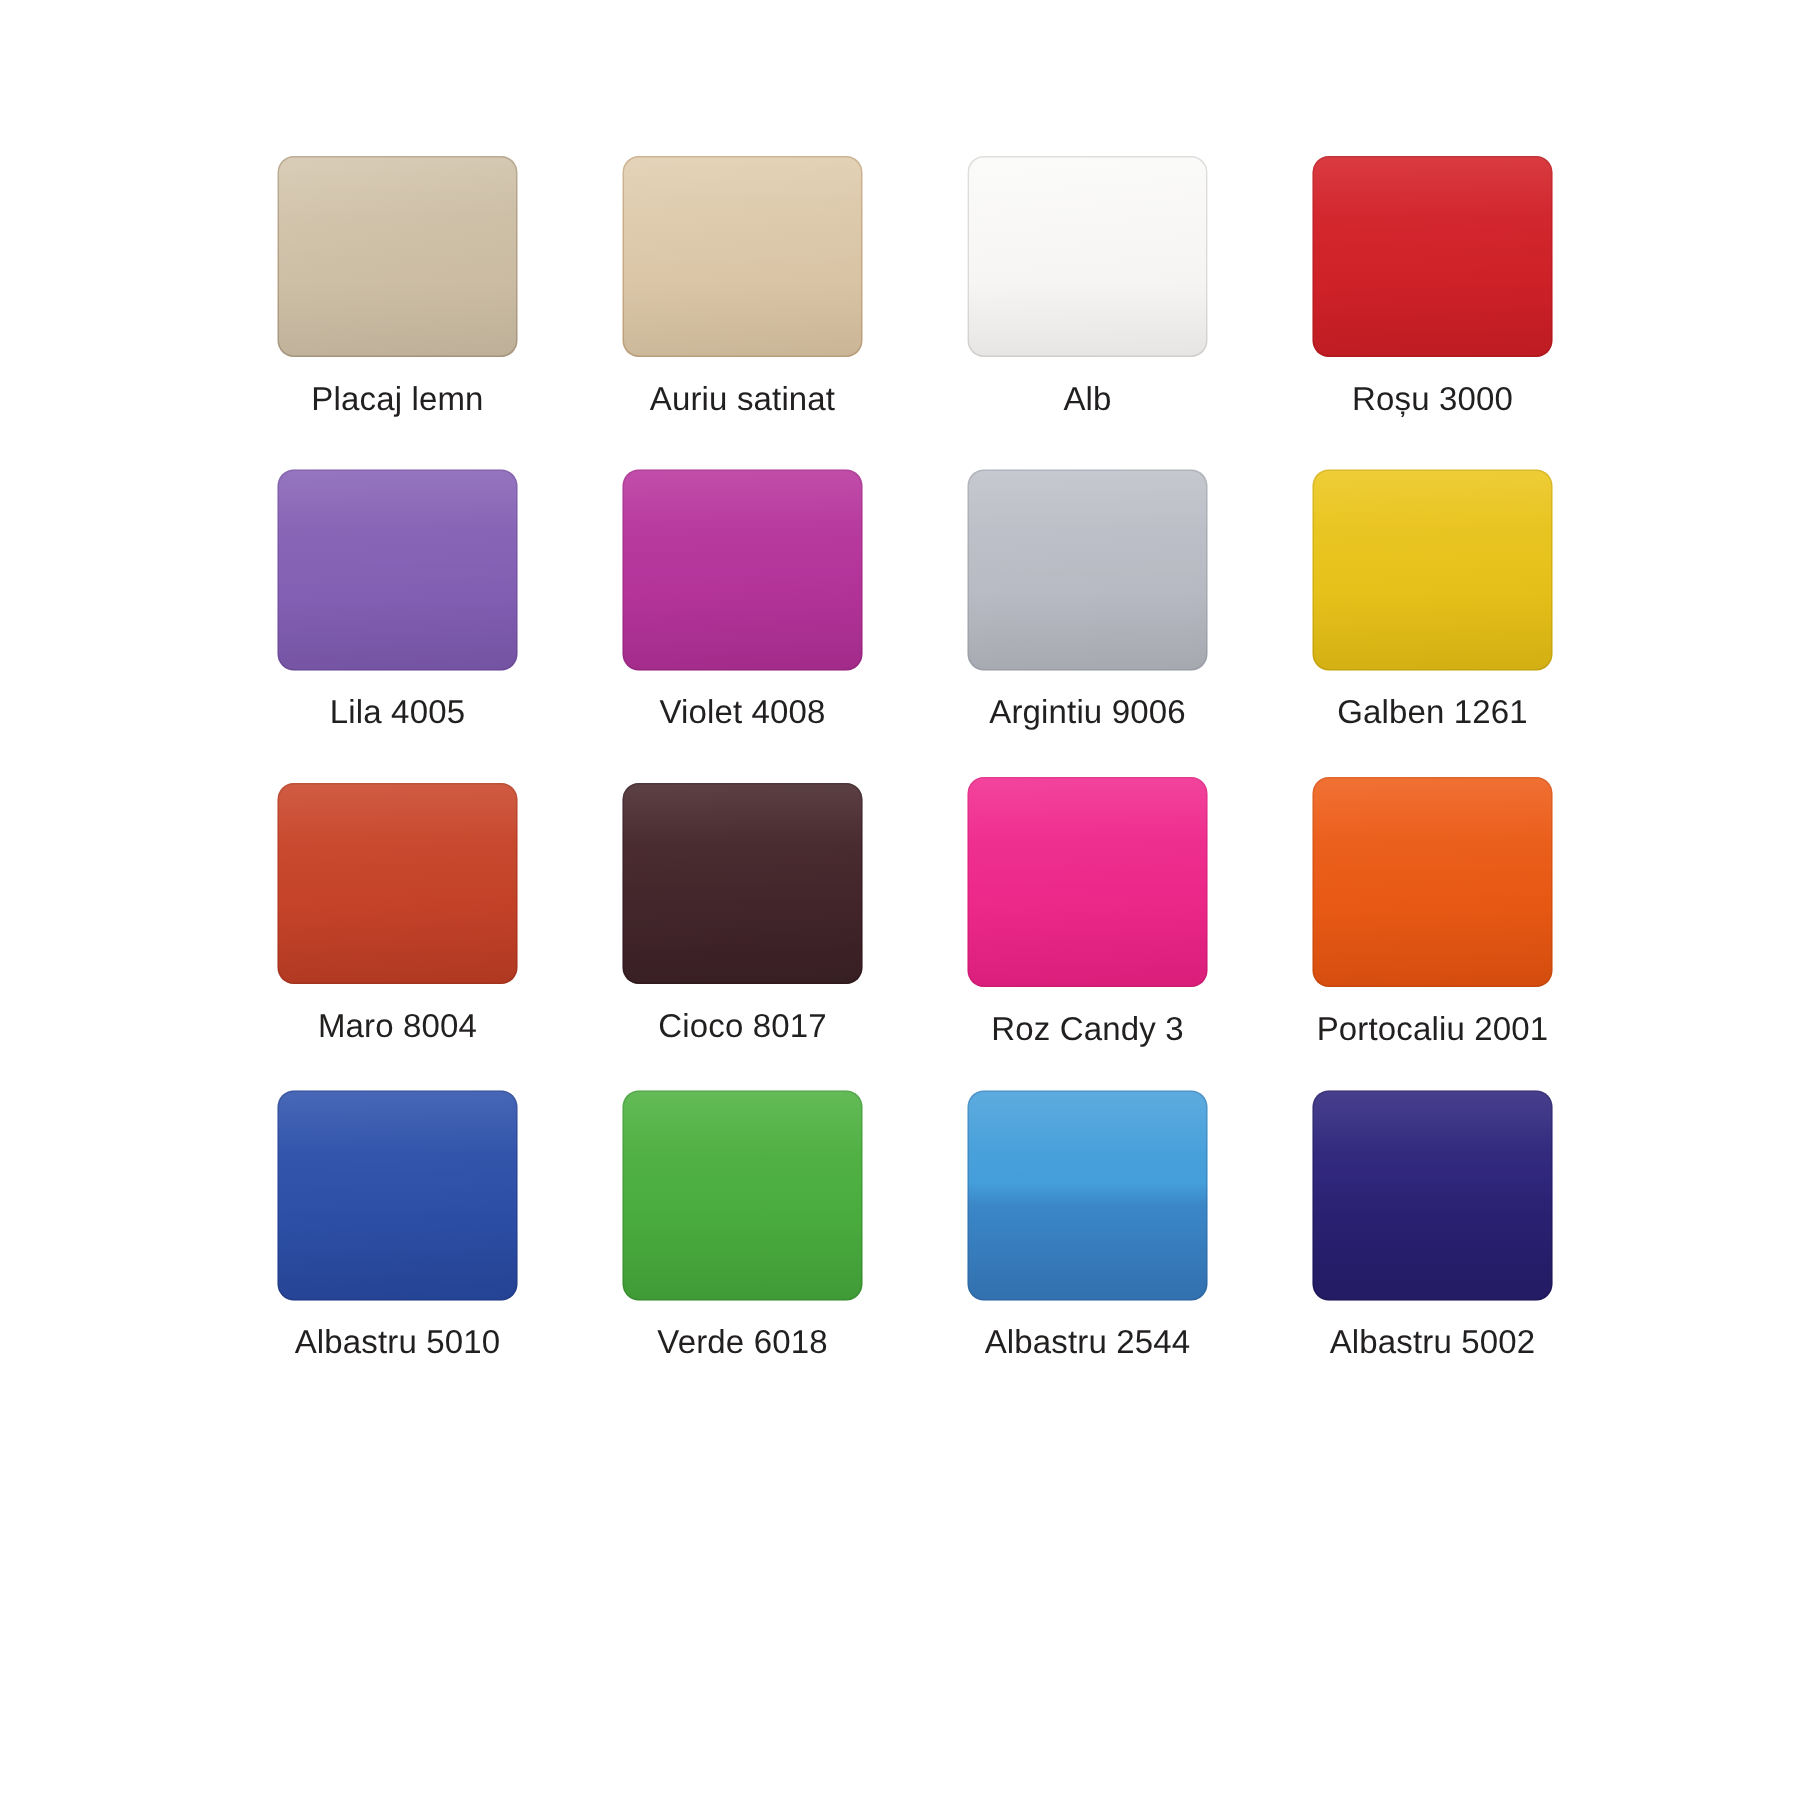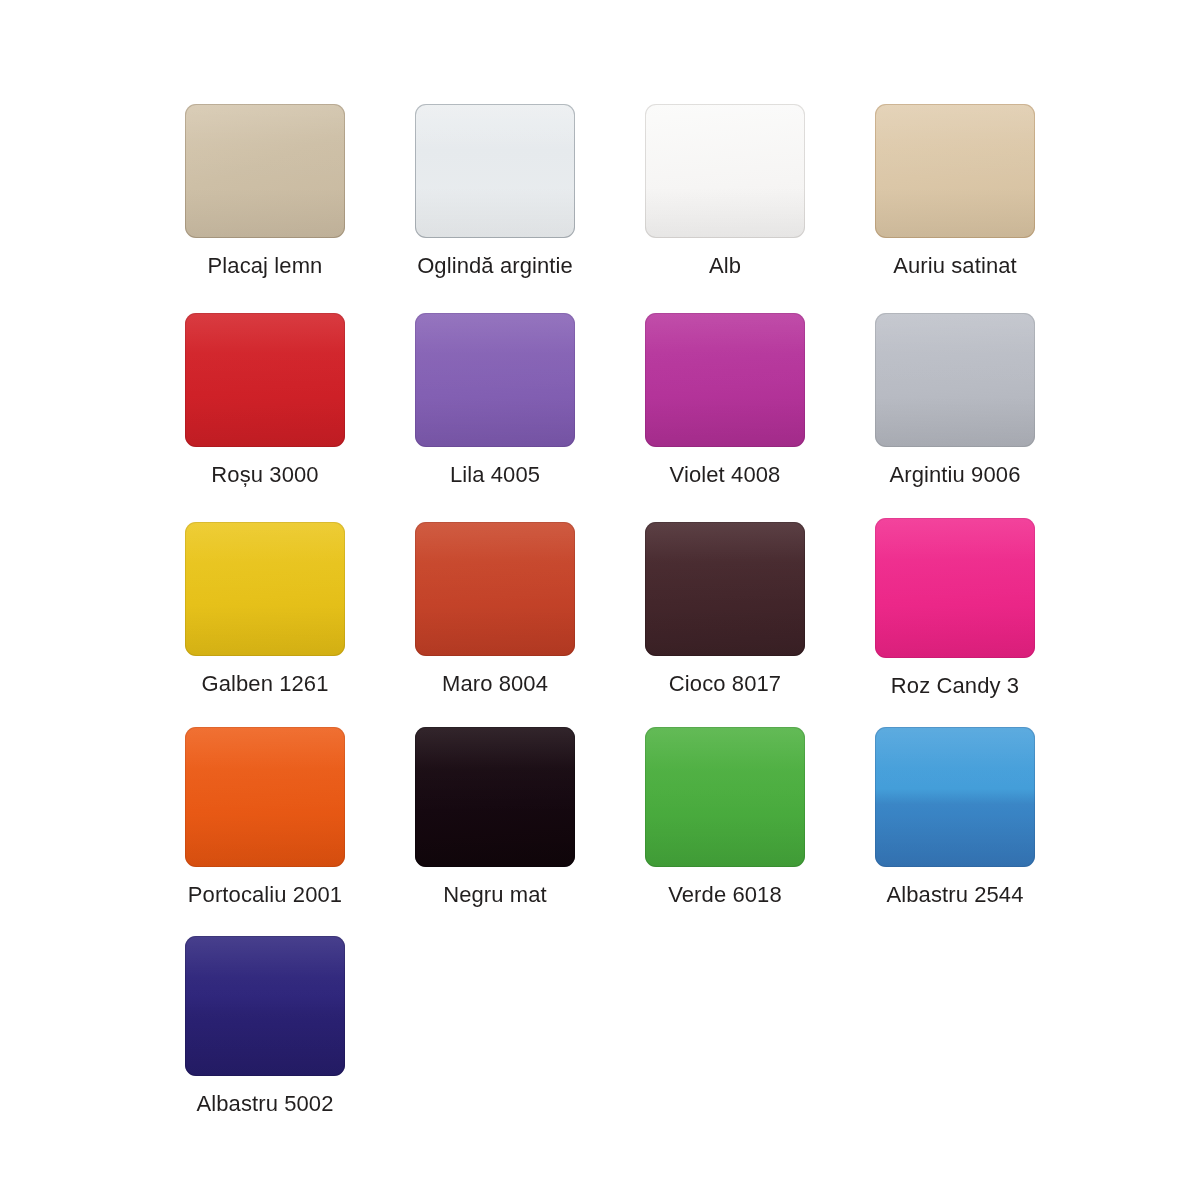--- a/index.html
+++ b/index.html
@@ -111,44 +111,36 @@
       <div class="swatch-cell">
         <div class="chip-wrap">
           <div class="chip edge" style="background: linear-gradient(160deg, rgb(214, 200, 176) 0%, rgb(205, 191, 166) 45%, rgb(200, 185, 160) 100%); --edge: #4a3224; box-shadow: rgba(120, 100, 75, 0.35) 0px 0px 0px 1px inset;">
             <div class="chip-gloss" style="background: linear-gradient(rgba(255, 255, 255, 0.1) 0%, rgba(255, 255, 255, 0.02) 30%, rgba(0, 0, 0, 0) 62%, rgba(0, 0, 0, 0.05) 100%);"></div>
           </div>
         </div>
         <div class="swatch-label">Placaj lemn</div>
       </div>
       <div class="swatch-cell">
         <div class="chip-wrap">
-          <div class="chip edge" style="background: linear-gradient(rgb(236, 239, 241) 0%, rgb(230, 234, 237) 35%, rgb(234, 237, 239) 100%); --edge: #b9bfc4; box-shadow: rgba(150, 158, 164, 0.75) 0px 0px 0px 1px inset;">
-            <div class="chip-gloss" style="background: linear-gradient(rgba(255, 255, 255, 0.1) 0%, rgba(255, 255, 255, 0.02) 30%, rgba(0, 0, 0, 0) 62%, rgba(0, 0, 0, 0.05) 100%);"></div>
-          </div>
-        </div>
-        <div class="swatch-label">Oglindă argintie</div>
+          <div class="chip edge" style="background: linear-gradient(170deg, rgb(226, 207, 178) 0%, rgb(219, 199, 168) 50%, rgb(212, 191, 158) 100%); --edge: #b08a5c; box-shadow: rgba(175, 140, 95, 0.5) 0px 0px 0px 1px inset;">
+            <div class="chip-gloss" style="background: linear-gradient(rgba(255, 255, 255, 0.1) 0%, rgba(255, 255, 255, 0.02) 30%, rgba(0, 0, 0, 0) 62%, rgba(0, 0, 0, 0.05) 100%);"></div>
+          </div>
+        </div>
+        <div class="swatch-label">Auriu satinat</div>
       </div>
       <div class="swatch-cell">
         <div class="chip-wrap">
           <div class="chip edge" style="background: linear-gradient(175deg, rgb(251, 251, 250) 0%, rgb(246, 245, 244) 60%, rgb(242, 241, 240) 100%); --edge: #e2e1df; box-shadow: rgba(215, 213, 210, 0.85) 0px 0px 0px 1px inset;">
             <div class="chip-gloss" style="background: linear-gradient(rgba(255, 255, 255, 0.1) 0%, rgba(255, 255, 255, 0.02) 30%, rgba(0, 0, 0, 0) 62%, rgba(0, 0, 0, 0.05) 100%);"></div>
           </div>
         </div>
         <div class="swatch-label">Alb</div>
       </div>
       <div class="swatch-cell">
         <div class="chip-wrap">
-          <div class="chip edge" style="background: linear-gradient(170deg, rgb(226, 207, 178) 0%, rgb(219, 199, 168) 50%, rgb(212, 191, 158) 100%); --edge: #b08a5c; box-shadow: rgba(175, 140, 95, 0.5) 0px 0px 0px 1px inset;">
-            <div class="chip-gloss" style="background: linear-gradient(rgba(255, 255, 255, 0.1) 0%, rgba(255, 255, 255, 0.02) 30%, rgba(0, 0, 0, 0) 62%, rgba(0, 0, 0, 0.05) 100%);"></div>
-          </div>
-        </div>
-        <div class="swatch-label">Auriu satinat</div>
-      </div>
-      <div class="swatch-cell">
-        <div class="chip-wrap">
           <div class="chip edge" style="background: linear-gradient(175deg, rgb(213, 38, 44) 0%, rgb(207, 33, 40) 55%, rgb(200, 29, 36) 100%); --edge: #9c1419; box-shadow: rgba(150, 20, 26, 0.35) 0px 0px 0px 1px inset;">
             <div class="chip-gloss" style="background: linear-gradient(rgba(255, 255, 255, 0.1) 0%, rgba(255, 255, 255, 0.02) 30%, rgba(0, 0, 0, 0) 62%, rgba(0, 0, 0, 0.05) 100%);"></div>
           </div>
         </div>
         <div class="swatch-label">Roșu 3000</div>
       </div>
       <div class="swatch-cell">
         <div class="chip-wrap">
           <div class="chip edge" style="background: linear-gradient(175deg, rgb(138, 102, 184) 0%, rgb(131, 96, 179) 55%, rgb(122, 87, 171) 100%); --edge: #5f3f89; box-shadow: rgba(95, 63, 137, 0.35) 0px 0px 0px 1px inset;">
             <div class="chip-gloss" style="background: linear-gradient(rgba(255, 255, 255, 0.1) 0%, rgba(255, 255, 255, 0.02) 30%, rgba(0, 0, 0, 0) 62%, rgba(0, 0, 0, 0.05) 100%);"></div>
@@ -207,25 +199,25 @@
       <div class="swatch-cell row-tall">
         <div class="chip-wrap">
           <div class="chip edge" style="background: linear-gradient(175deg, rgb(239, 97, 29) 0%, rgb(232, 89, 21) 55%, rgb(223, 81, 15) 100%); --edge: #ad3d0b; box-shadow: rgba(173, 61, 11, 0.3) 0px 0px 0px 1px inset;">
             <div class="chip-gloss" style="background: linear-gradient(rgba(255, 255, 255, 0.1) 0%, rgba(255, 255, 255, 0.02) 30%, rgba(0, 0, 0, 0) 62%, rgba(0, 0, 0, 0.05) 100%);"></div>
           </div>
         </div>
         <div class="swatch-label">Portocaliu 2001</div>
       </div>
       <div class="swatch-cell row-tall">
         <div class="chip-wrap">
-          <div class="chip edge" style="background: linear-gradient(175deg, rgb(28, 13, 20) 0%, rgb(21, 8, 16) 55%, rgb(16, 5, 9) 100%); --edge: #060204; box-shadow: rgba(10, 4, 8, 0.6) 0px 0px 0px 1px inset;">
-            <div class="chip-gloss" style="background: linear-gradient(rgba(255, 255, 255, 0.1) 0%, rgba(255, 255, 255, 0.02) 30%, rgba(0, 0, 0, 0) 62%, rgba(0, 0, 0, 0.05) 100%);"></div>
-          </div>
-        </div>
-        <div class="swatch-label">Negru mat</div>
+          <div class="chip edge" style="background: linear-gradient(175deg, rgb(51, 86, 175) 0%, rgb(45, 79, 166) 55%, rgb(39, 70, 155) 100%); --edge: #1e3578; box-shadow: rgba(30, 53, 120, 0.4) 0px 0px 0px 1px inset;">
+            <div class="chip-gloss" style="background: linear-gradient(rgba(255, 255, 255, 0.1) 0%, rgba(255, 255, 255, 0.02) 30%, rgba(0, 0, 0, 0) 62%, rgba(0, 0, 0, 0.05) 100%);"></div>
+          </div>
+        </div>
+        <div class="swatch-label">Albastru 5010</div>
       </div>
       <div class="swatch-cell row-tall">
         <div class="chip-wrap">
           <div class="chip edge" style="background: linear-gradient(rgb(82, 179, 68) 0%, rgb(75, 173, 63) 48%, rgb(67, 163, 57) 100%); --edge: #2f7c28; box-shadow: rgba(47, 124, 40, 0.35) 0px 0px 0px 1px inset;">
             <div class="chip-gloss" style="background: linear-gradient(rgba(255, 255, 255, 0.1) 0%, rgba(255, 255, 255, 0.02) 30%, rgba(0, 0, 0, 0) 62%, rgba(0, 0, 0, 0.05) 100%);"></div>
           </div>
         </div>
         <div class="swatch-label">Verde 6018</div>
       </div>
       <div class="swatch-cell row-tall">

